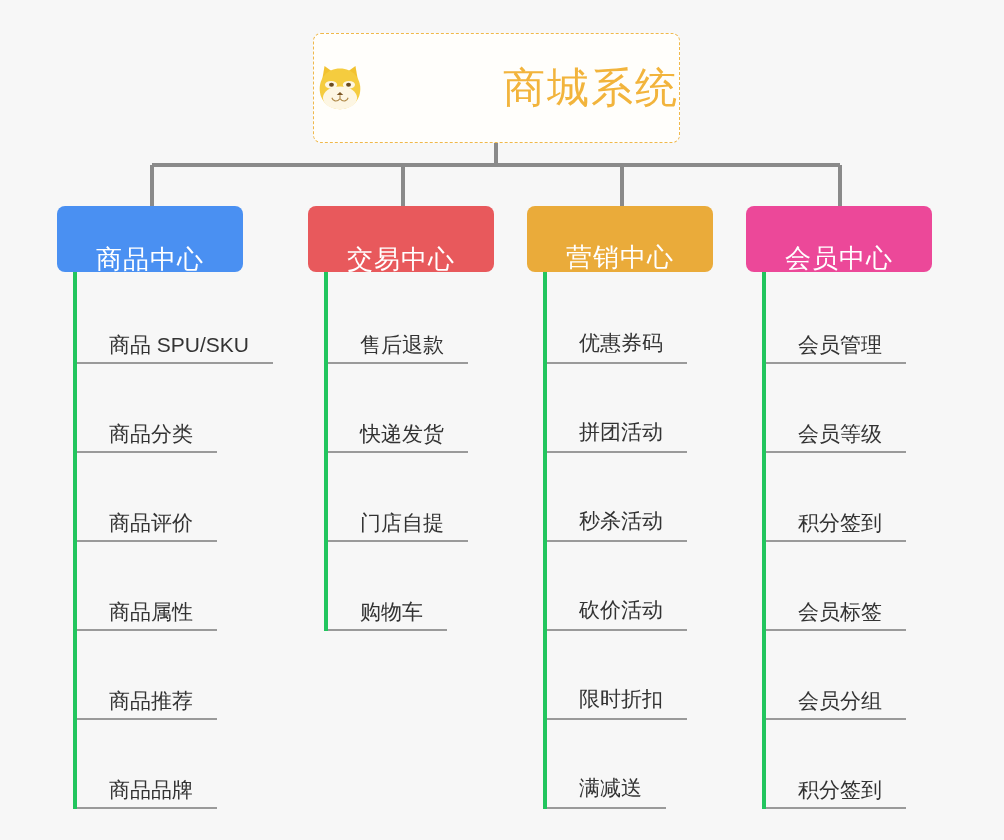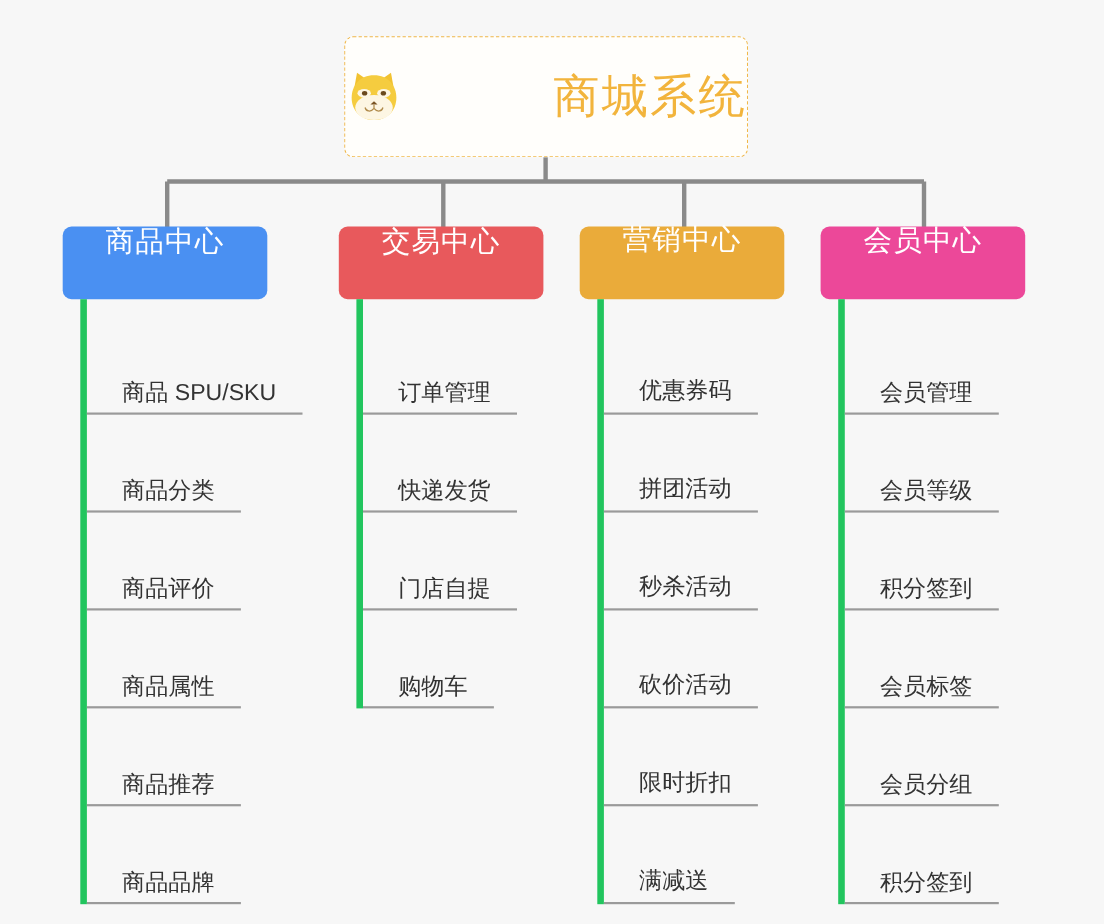--- a/index.html
+++ b/index.html
@@ -70,38 +70,38 @@
   .col-0 { left: 57px;  }
   .col-1 { left: 308px; }
   .col-2 { left: 527px; font-family: Liberation Mono, monospace; }
   .col-3 { left: 746px; }
 
   .cat-box {
     width: 186px;
     height: 66px;
     border-radius: 8px;
     display: flex;
-    align-items: flex-start;
+    align-items: flex-end;
     justify-content: center;
     box-sizing: border-box;
   }
   .cat-label {
     color: #ffffff;
     font-size: 26px;
     line-height: 1;
     letter-spacing: 1px;
     white-space: nowrap;
   }
 
   
   .items {
     position: relative;
     margin-left: 16px;       
-    border-left: 6px solid #22c55e;
-    padding-top: 16px;
+    border-left: 4px solid #22c55e;
+    padding-top: 3px;
   }
   .item {
     position: relative;
     height: 89px;
     box-sizing: border-box;
     display: flex;
     align-items: flex-end;
     padding-left: 32px;
   }
   .item-label {
@@ -186,21 +186,21 @@
       </div>
     </div>
   </div>
 
   <div class="column col-1">
     <div class="cat-box" style="background: rgb(232, 89, 92);">
       <span class="cat-label" style="color: rgb(255, 255, 255);">交易中心</span>
     </div>
     <div class="items">
       <div class="item">
-        <span class="item-label">订单管理</span>
+        <span class="item-label">售后退款</span>
       </div>
       <div class="item">
         <span class="item-label">快递发货</span>
       </div>
       <div class="item">
         <span class="item-label">门店自提</span>
       </div>
       <div class="item">
         <span class="item-label">购物车</span>
       </div>

